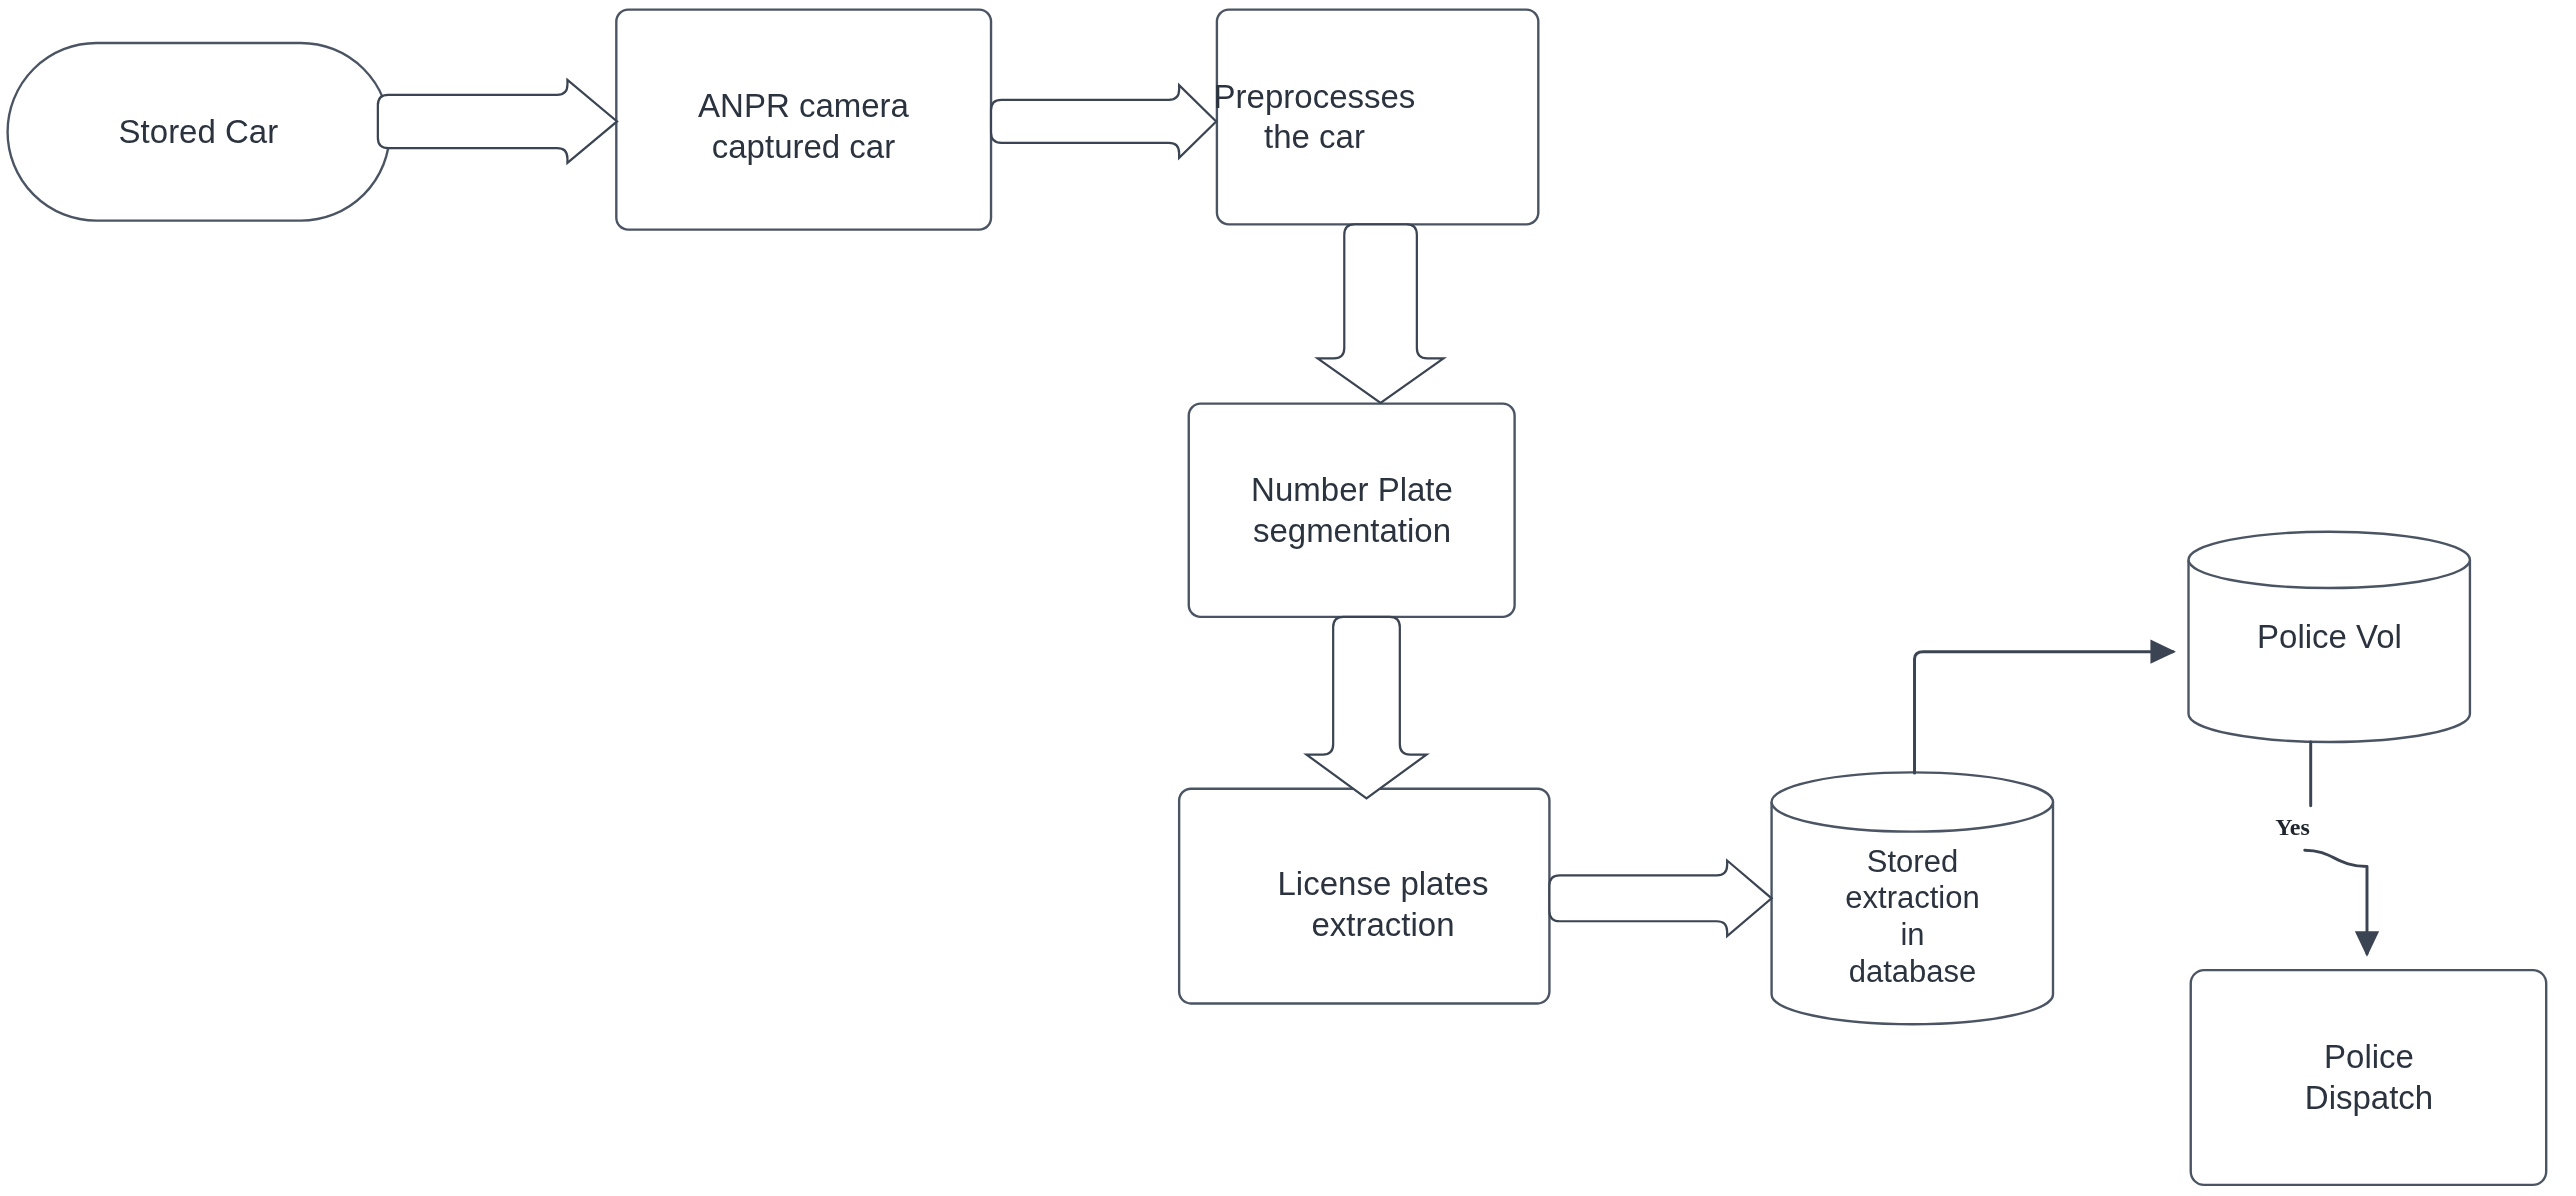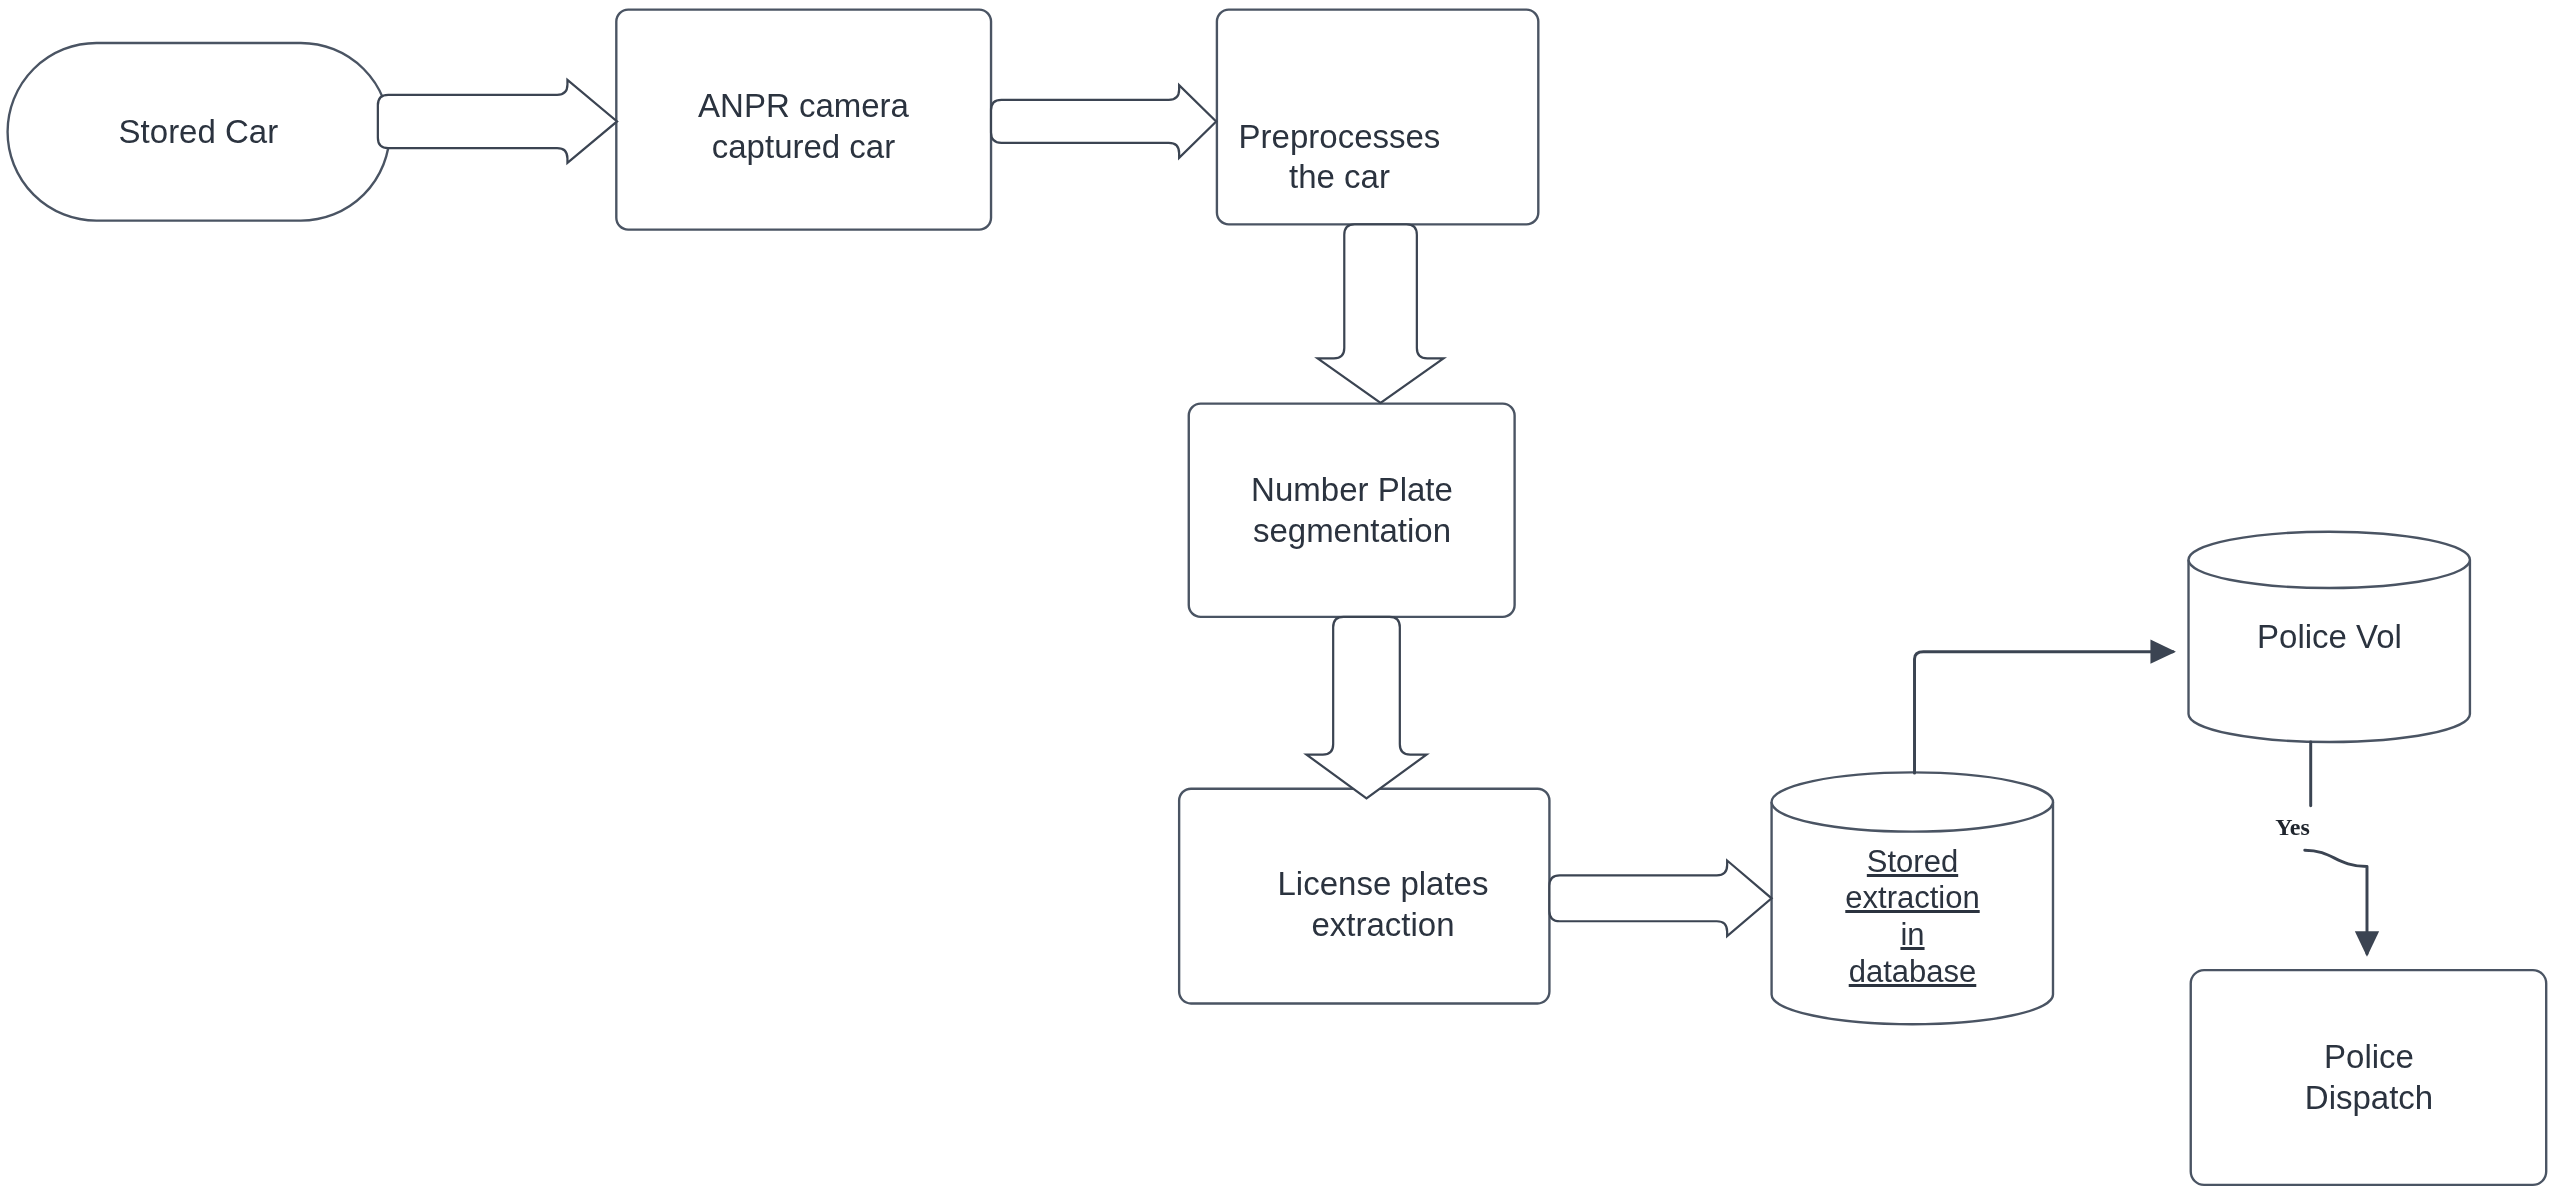--- a/index.html
+++ b/index.html
@@ -182,30 +182,30 @@
       <path d="M 3112 1148 C 3150 1148 3155 1170 3196 1170 L 3196 1288" fill="none" stroke="#3b4452" stroke-width="4" stroke-linecap="round" stroke-linejoin="round" marker-end="url(#solid-arrowhead)"></path>
     </g>
 
   </svg>
 
   <div class="node-label" style="left:7.4px; top:43px; width:382px; height:178px;">Stored Car</div>
 
   <div class="node-label" style="left:616px; top:9.6px; width:375px; height:220px;margin-top:7px;">ANPR camera
 captured car</div>
 
-  <div class="node-label" style="left:1179px; top:9.6px; width:321px; height:215px;margin-top:40px;">Preprocesses
+  <div class="node-label" style="left:1154px; top:9.6px; width:321px; height:215px;">Preprocesses
 the car</div>
 
   <div class="node-label" style="left:1189px; top:404px; width:326px; height:213px;border-radius:9px;">Number Plate
 segmentation</div>
 
   <div class="node-label" style="left:1198px; top:789px; width:370px; height:231px;">License plates
 extraction</div>
 
-  <div class="node-label" style="left:1772px; top:795px; width:281px; height:244px; font-size:31px; line-height:1.18;text-decoration:underline;">Stored
+  <div class="node-label" style="left:1772px; top:795px; width:281px; height:244px; font-size:31px; line-height:1.18;">Stored
 extraction
 in
 database</div>
 
   <div class="node-label" style="left:2189px; top:560px; width:281px; height:154px;">Police Vol</div>
 
   <div class="node-label" style="left:2191px; top:970px; width:356px; height:215px;">Police
 Dispatch</div>
 
   <div class="edge-label" style="left:2237px; top:807px; width:111px; height:41px;">Yes</div>

